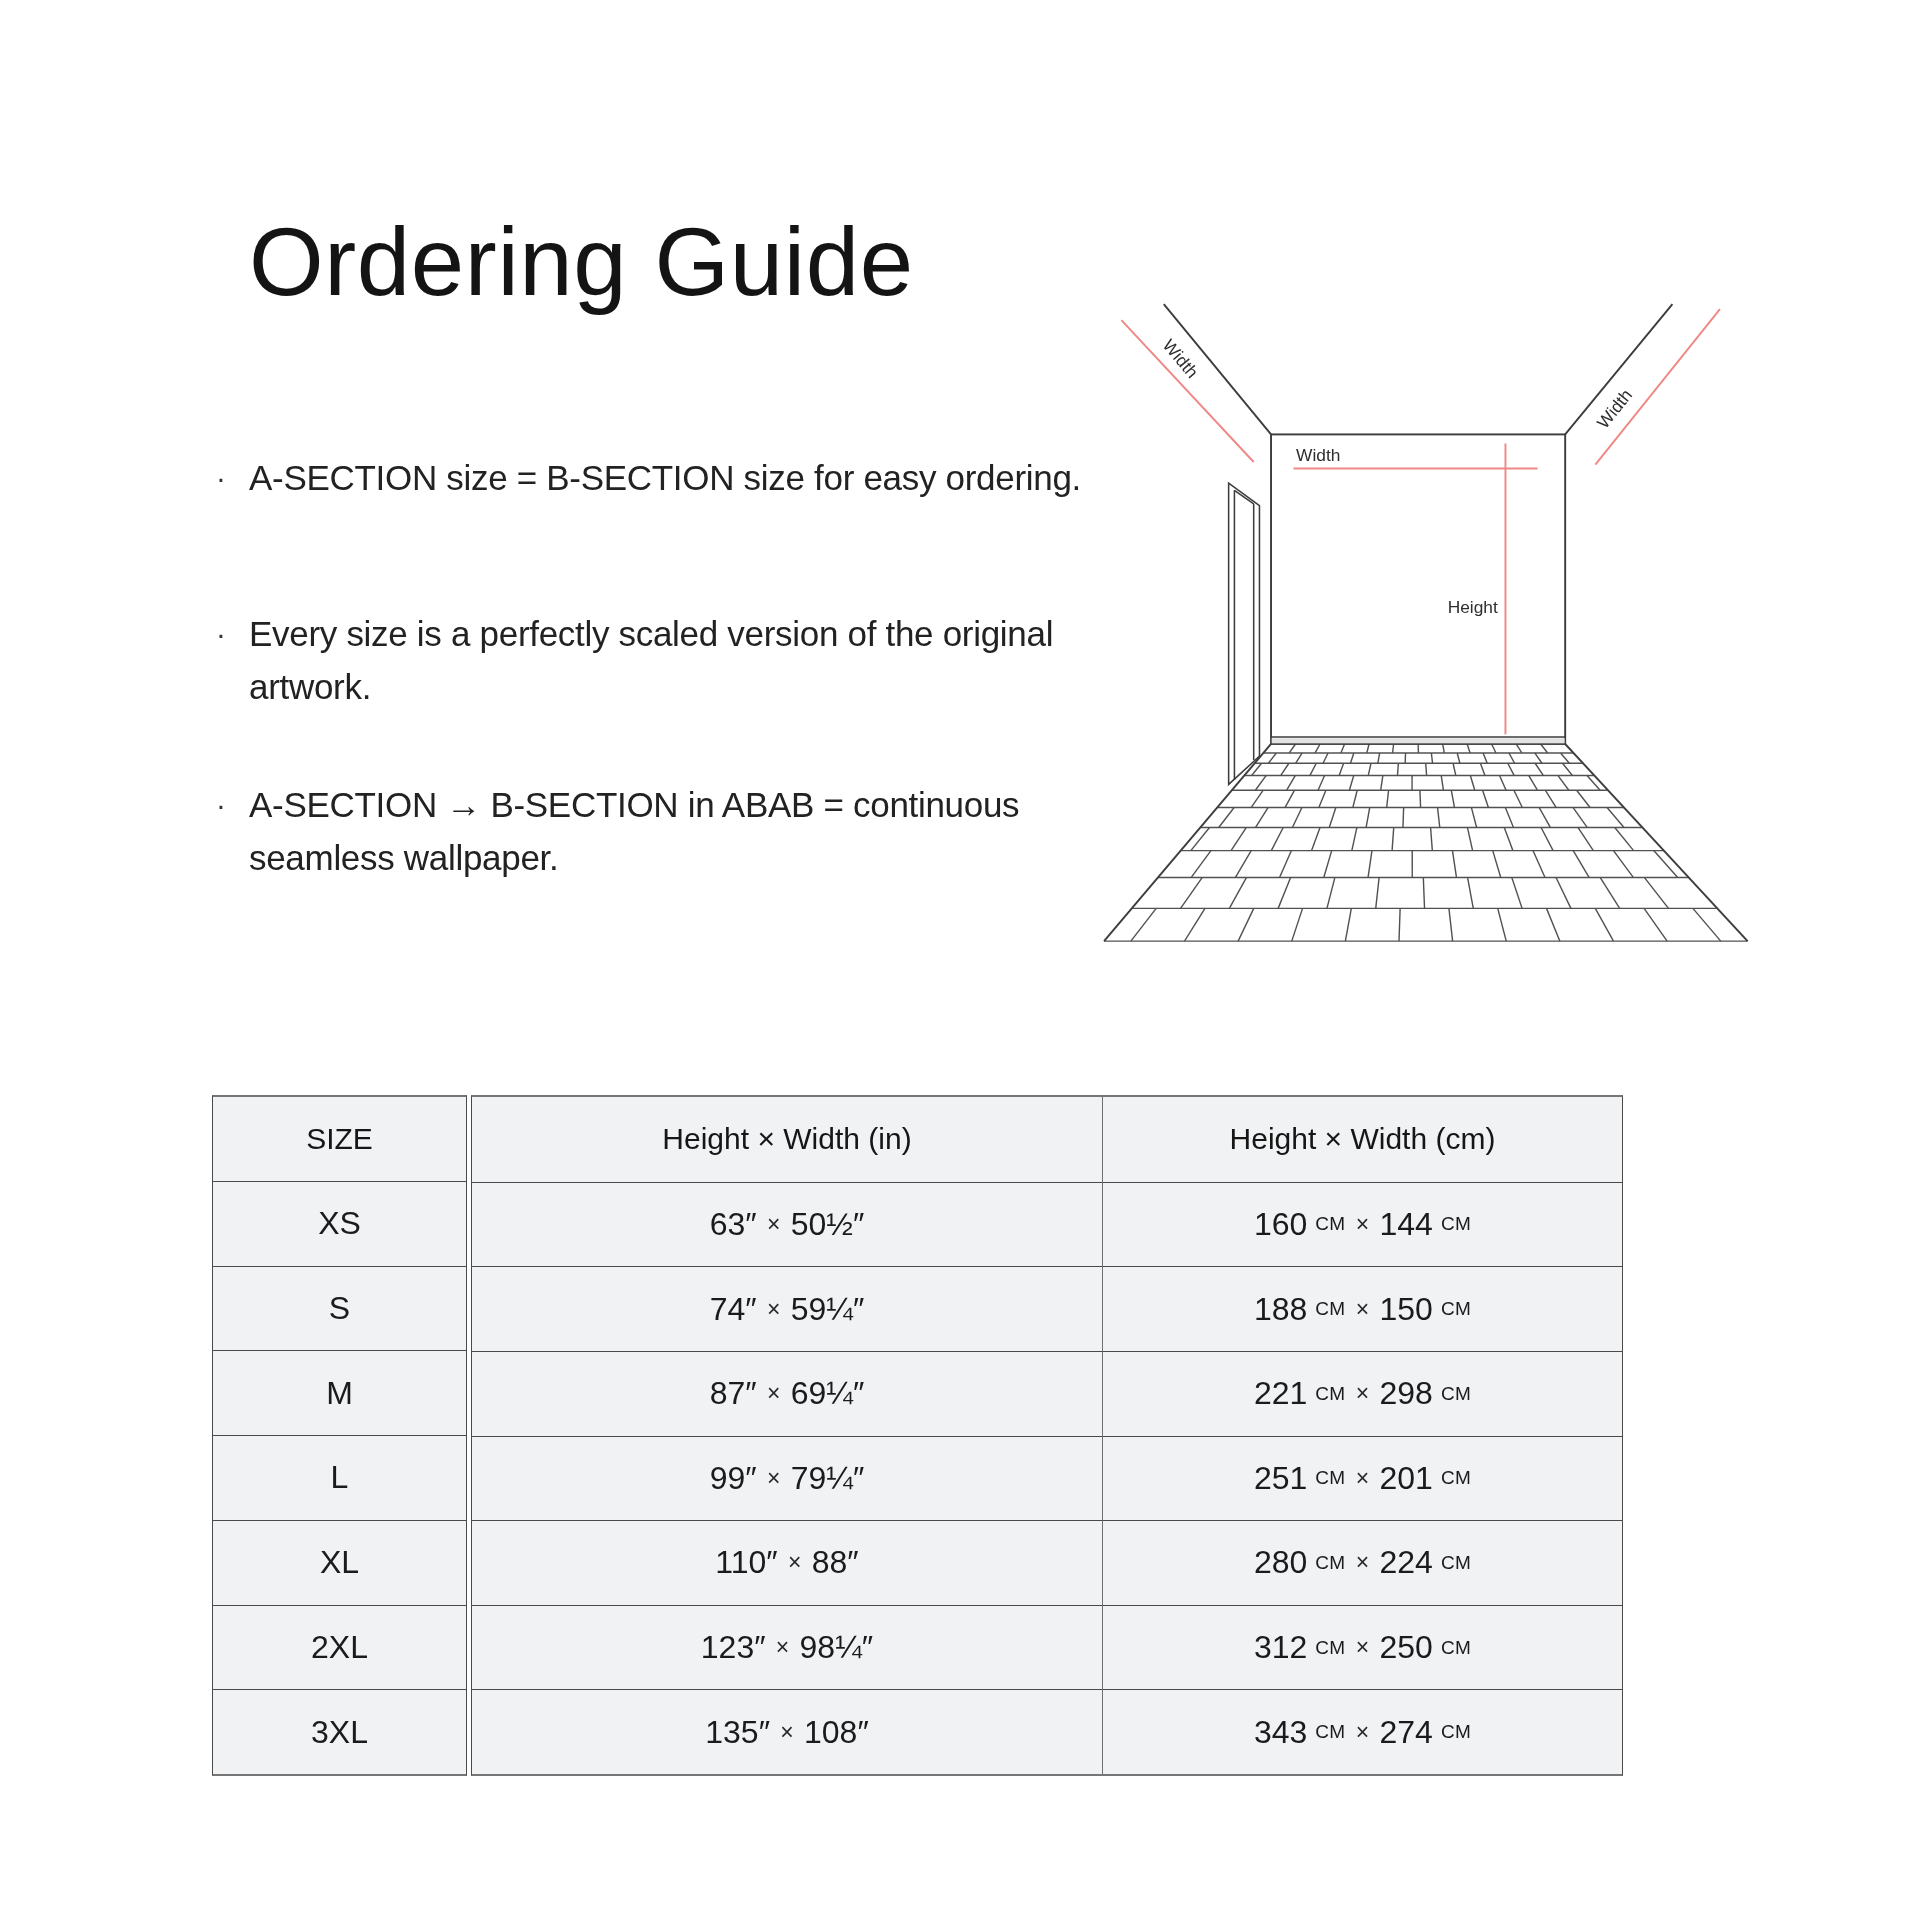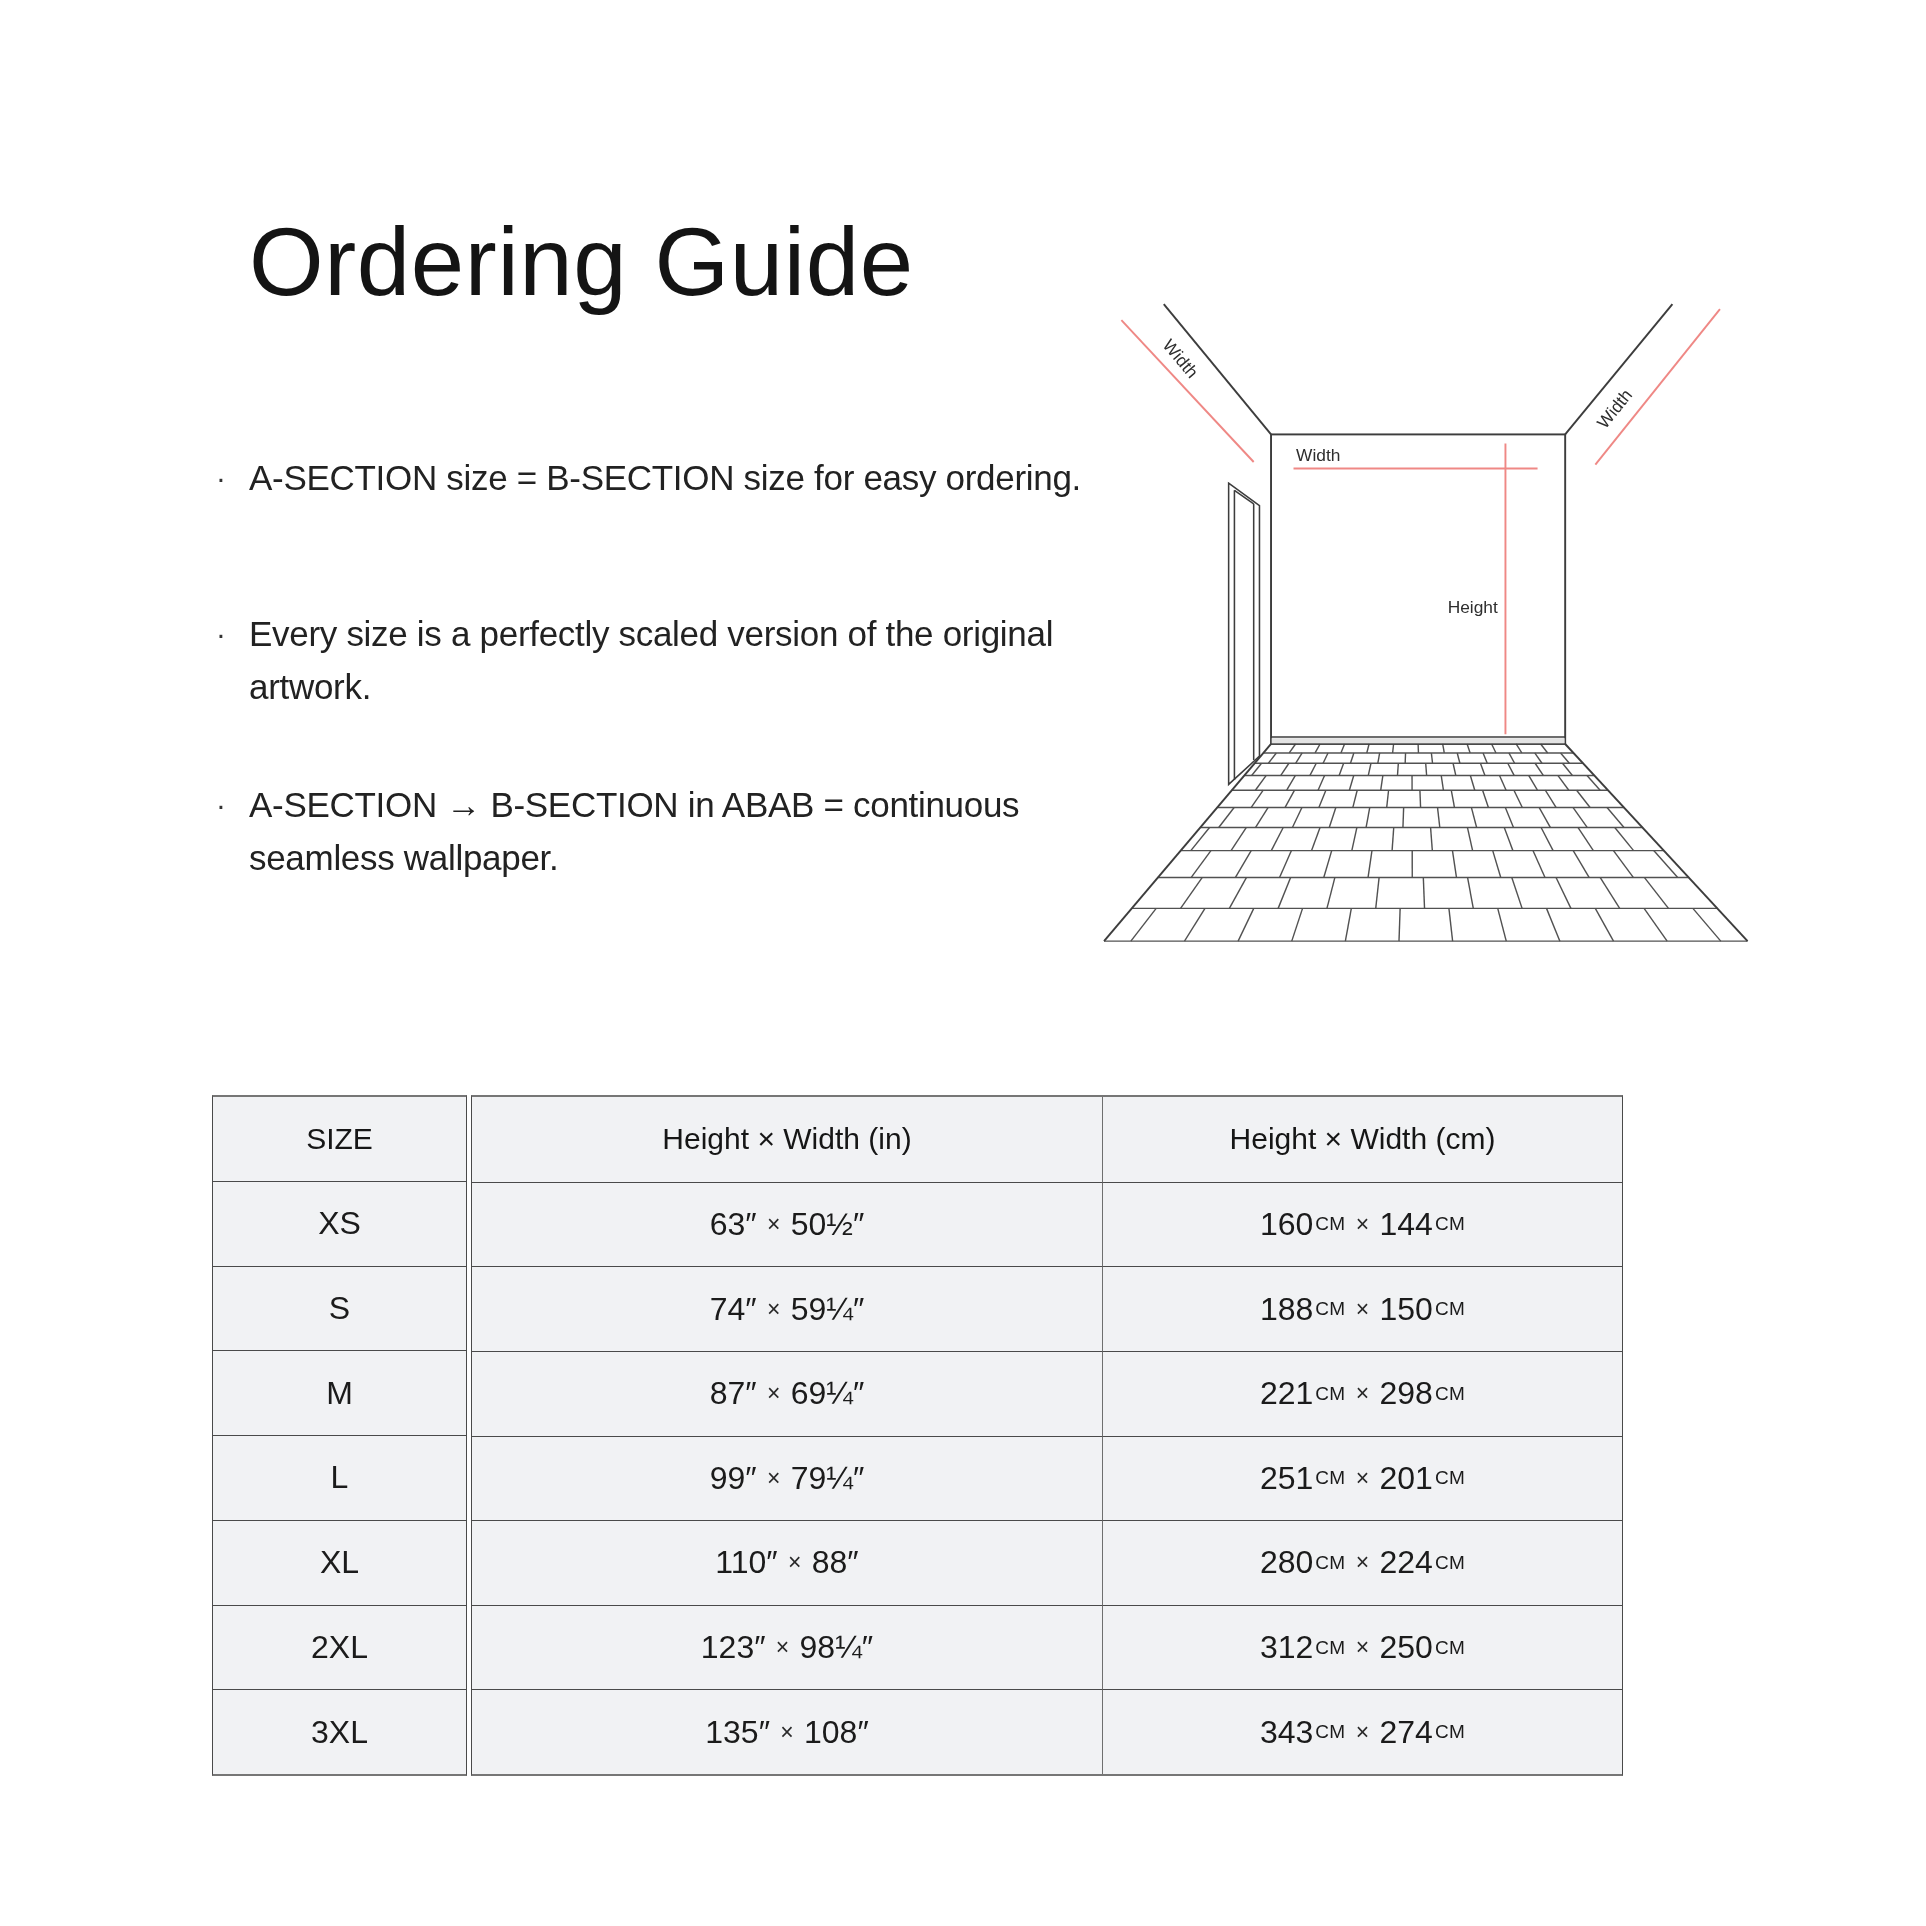--- a/index.html
+++ b/index.html
@@ -25,21 +25,21 @@
   .panel-right{left:471px;top:1095px;width:1152px;height:681px;display:grid;
                grid-template-columns:630px 1fr;grid-template-rows:repeat(8,1fr);}
   .cell{background:#f1f2f4;display:flex;align-items:center;justify-content:center;
         font-size:32px;color:#1b1b1b;font-weight:300;}
   .panel-left .cell{flex:1 1 0;}
   .panel-left .cell + .cell{border-top:1.3px solid #4a4a4a;}
   .panel-right .cell.rowline{border-top:1.3px solid #4a4a4a;}
   .panel-right .cell.colc{border-left:1.9px solid #6f6f6f;}
   .cell.hdr{font-size:30px;color:#161616;}
   .x-sign{font-size:23px;color:#2a2a2a;margin:0 10.3px;}
-  .unit{font-size:19px;letter-spacing:0.3px;margin-left:2px;color:#1b1b1b;}
+  .unit{font-size:19px;letter-spacing:0.3px;margin-left:8px;color:#1b1b1b;}
   .num{letter-spacing:0px;}
 </style>
 </head>
 <body>
 
 <div class="page">
 
   <div class="title">Ordering Guide</div>
 
   <div class="bullets">

